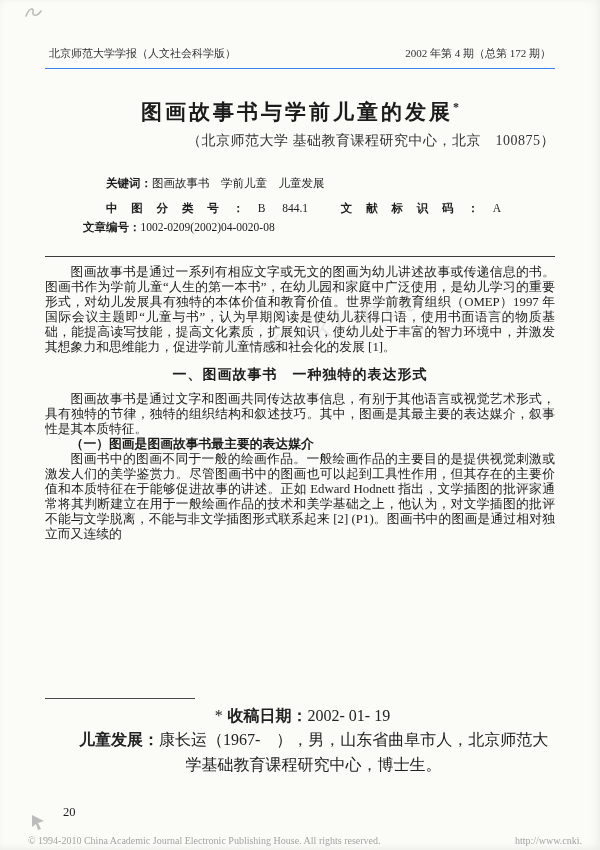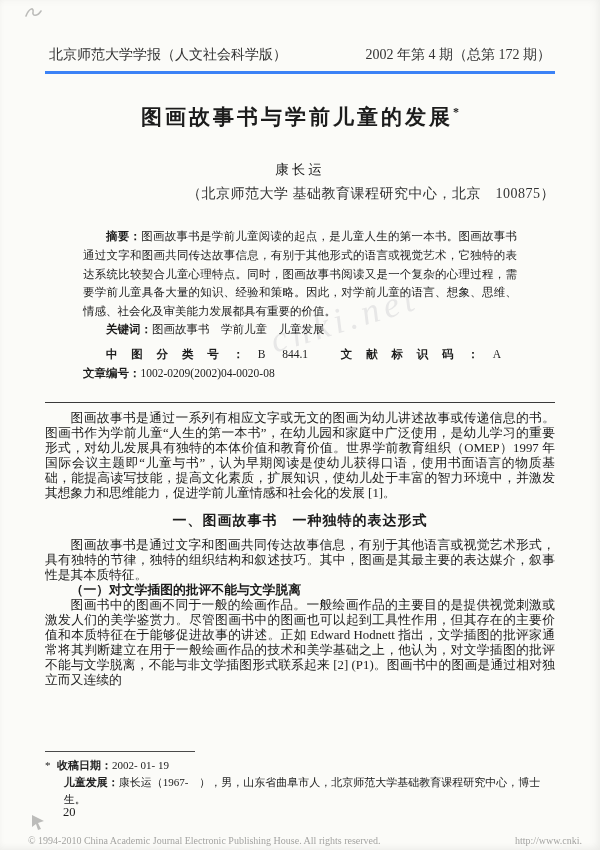--- a/index.html
+++ b/index.html
@@ -13,23 +13,23 @@
     overflow:hidden;
     box-shadow: inset -4px 0 8px rgba(0,0,0,0.04), inset 0 -3px 6px rgba(0,0,0,0.03);
   }
   .content {
     position:absolute; top:0; left:45px; right:45px; bottom:100px;
     overflow:hidden;
     padding-top:46px;
   }
   .journal-header {
     display:flex; justify-content:space-between; align-items:baseline;
-    font-size:14px; color:#333;
+    font-size:11px; color:#333;
     padding:0 4px 7px 4px;
-    border-bottom:3px solid #3b82f6;
+    border-bottom:1px solid #3b82f6;
   }
   .title {
     margin:30px 0 0 0;
     text-align:center;
     font-size:21px; font-weight:700; letter-spacing:3px;
     line-height:1.3;
   }
   .title sup { font-size:12px; letter-spacing:0; }
   .author {
     margin-top:30px; text-align:center;
@@ -52,22 +52,22 @@
   .body-text { font-size:12.8px; line-height:15px; text-align:justify; }
   .body-text p { margin:0; text-indent:2em; }
   .intro { margin-top:16px; }
   .section-heading {
     margin:12px 0 10px 0;
     text-align:center;
     font-size:14px; font-weight:700; letter-spacing:1px;
   }
   .sub-heading { font-weight:700; }
   .footnotes {
-    position:absolute; left:45px; right:45px; bottom:42px;
-    font-size:11px; line-height:1.55; color:#222;
+    position:absolute; left:45px; right:45px; bottom:72px;
+    font-size:16px; line-height:1.55; color:#222;text-align:center;
   }
   .footnote-rule { width:150px; border:none; border-top:1px solid #4a4a4a; margin:0 0 5px 0; }
   .fn-line2 { padding-left:1.7em; }
   .fn-mark { display:inline-block; width:1.1em; }
   .page-number {
     position:absolute; left:63px; bottom:30px;
     font-size:12.5px;
   }
   .footer-bar {
     position:absolute; left:28px; right:18px; bottom:4px;
@@ -107,41 +107,39 @@
 
   <div class="content">
 
     <div class="journal-header">
       <span>北京师范大学学报（人文社会科学版）</span>
       <span>2002 年第 4 期（总第 172 期）</span>
     </div>
 
     <h1 class="title"><span>图画故事书与学前儿童的发展</span><sup>*</sup></h1>
 
-    <div class="author">康长运</div>
 
     <div class="affiliation">（北京师范大学 基础教育课程研究中心，北京　100875）</div>
 
     <div class="meta-block">
-      <p><span class="label">摘要：</span><span>图画故事书是学前儿童阅读的起点，是儿童人生的第一本书。图画故事书通过文字和图画共同传达故事信息，有别于其他形式的语言或视觉艺术，它独特的表达系统比较契合儿童心理特点。同时，图画故事书阅读又是一个复杂的心理过程，需要学前儿童具备大量的知识、经验和策略。因此，对学前儿童的语言、想象、思维、情感、社会化及审美能力发展都具有重要的价值。</span></p>
       <p class="kw-line"><span class="label">关键词：</span><span>图画故事书　学前儿童　儿童发展</span></p>
       <p class="clc-line">
         <span class="pair"><span class="label">中图分类号：</span><span>B 844.1</span></span>
         <span class="pair"><span class="label">文献标识码：</span><span>A</span></span>
         <span class="pair"><span class="label">文章编号：</span><span>1002-0209(2002)04-0020-08</span></span>
       </p>
     </div>
 
     <hr class="head-rule">
 
     <div class="body-text">
       <p class="intro">图画故事书是通过一系列有相应文字或无文的图画为幼儿讲述故事或传递信息的书。图画书作为学前儿童“人生的第一本书”，在幼儿园和家庭中广泛使用，是幼儿学习的重要形式，对幼儿发展具有独特的本体价值和教育价值。世界学前教育组织（OMEP）1997 年国际会议主题即“儿童与书”，认为早期阅读是使幼儿获得口语，使用书面语言的物质基础，能提高读写技能，提高文化素质，扩展知识，使幼儿处于丰富的智力环境中，并激发其想象力和思维能力，促进学前儿童情感和社会化的发展 [1]。</p>
       <h2 class="section-heading">一、图画故事书　一种独特的表达形式</h2>
       <p>图画故事书是通过文字和图画共同传达故事信息，有别于其他语言或视觉艺术形式，具有独特的节律，独特的组织结构和叙述技巧。其中，图画是其最主要的表达媒介，叙事性是其本质特征。</p>
-      <p class="sub-heading">（一）对文学插图的批评不能与文学脱离</p>
+      <p class="sub-heading">（一）图画是图画故事书最主要的表达媒介</p>
       <p>图画书中的图画不同于一般的绘画作品。一般绘画作品的主要目的是提供视觉刺激或激发人们的美学鉴赏力。尽管图画书中的图画也可以起到工具性作用，但其存在的主要价值和本质特征在于能够促进故事的讲述。正如 Edward Hodnett 指出，文学插图的批评家通常将其判断建立在用于一般绘画作品的技术和美学基础之上，他认为，对文学插图的批评不能与文学脱离，不能与非文学插图形式联系起来 [2] (P1)。图画书中的图画是通过相对独立而又连续的</p>
     </div>
 
   </div>
 
   <div class="footnotes">
     <hr class="footnote-rule">
     <div><span class="fn-mark">*</span><span class="label">收稿日期：</span><span>2002- 01- 19</span></div>
     <div class="fn-line2"><span class="label">儿童发展：</span><span>康长运（1967-　），男，山东省曲阜市人，北京师范大学基础教育课程研究中心，博士生。</span></div>
   </div>

